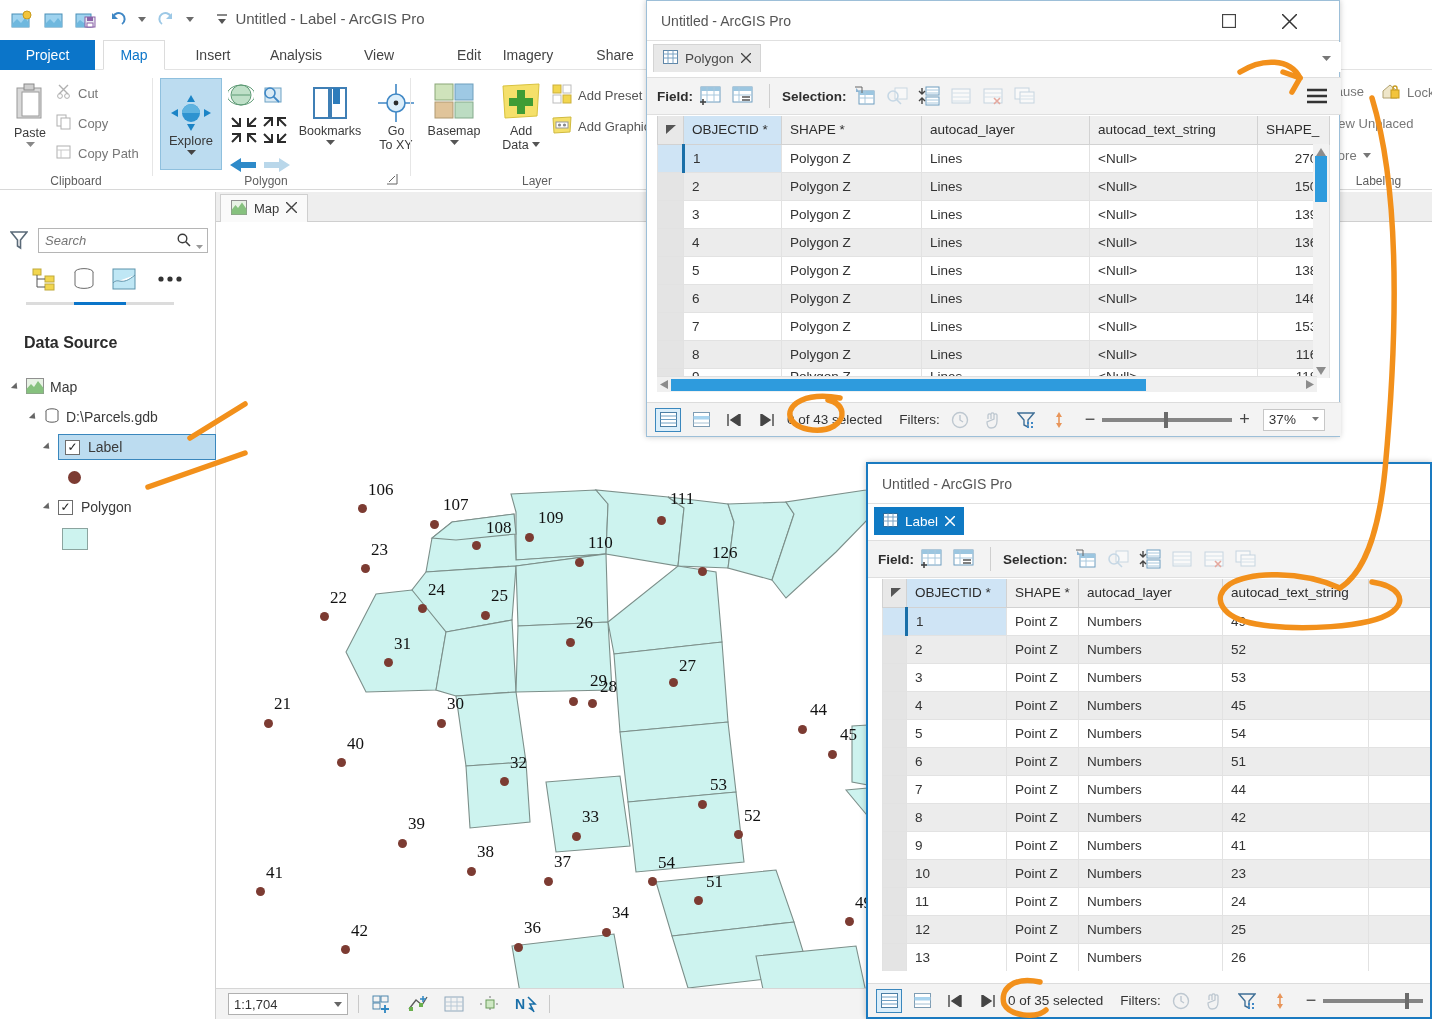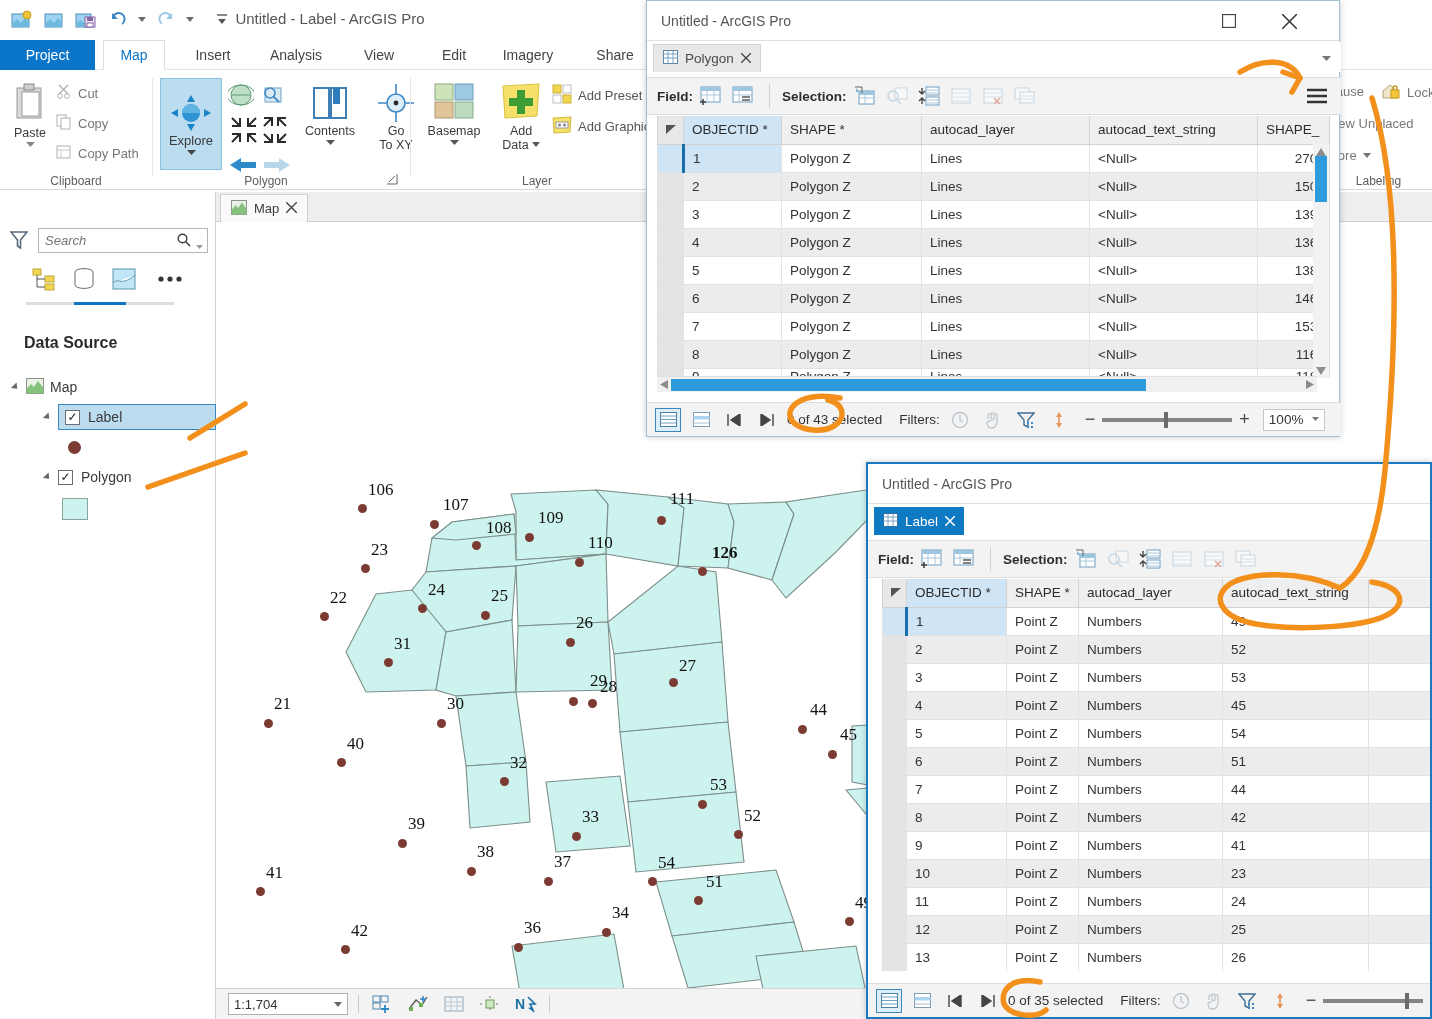--- a/index.html
+++ b/index.html
@@ -183,21 +183,21 @@
     </div>
     <div class="app-title">Untitled - Label - ArcGIS Pro</div>
   </div>
 
   <div class="ribbon-tabs">
     <div class="tab-project">Project</div>
     <div class="tab active" style="left:103px;width:62px">Map</div>
     <div class="tab" style="left:178px;width:70px">Insert</div>
     <div class="tab" style="left:250px;width:92px">Analysis</div>
     <div class="tab" style="left:348px;width:62px">View</div>
-    <div class="tab" style="left:425px;width:58px">Edit</div>
+    <div class="tab" style="left:440px;width:58px">Edit</div>
     <div class="tab" style="left:484px;width:88px">Imagery</div>
     <div class="tab" style="left:580px;width:70px">Share</div>
   </div>
 
   <div class="ribbon">
 
     <div class="rgroup" style="left:0;width:152px">
       <div class="btn-lg" style="position:absolute;left:8px;top:12px;width:44px">
         <svg width="34" height="44" viewBox="0 0 34 44">
           <rect x="4" y="6" width="24" height="30" fill="#d9d9d9" stroke="#9a9a9a"></rect>
@@ -295,21 +295,21 @@
             <path d="M28 11 L17 4 V8 H2 V14 H17 V18Z" fill="#b9d7ea"></path>
           </svg>
       </div>
 
       <div class="btn-lg" style="position:absolute;left:136px;top:12px;width:76px">
         <svg width="42" height="42" viewBox="0 0 42 42">
           <path d="M5 6 H20 V36 H5Z" fill="#fff" stroke="#3f7fb5" stroke-width="2"></path>
           <path d="M22 6 H37 V36 H22Z" fill="#fff" stroke="#3f7fb5" stroke-width="2"></path>
           <rect x="24" y="6" width="7" height="16" fill="#2e7cbb"></rect>
         </svg>
-        <div class="lbl">Contents</div>
+        <div class="lbl">Bookmarks</div>
         <svg width="9" height="6" style="margin-top:2px">
             <path d="M0 0 L9 0 L4.5 5Z" fill="#555"></path>
           </svg>
       </div>
 
       <div class="btn-lg" style="position:absolute;left:216px;top:12px;width:48px">
         <svg width="40" height="42" viewBox="0 0 40 42">
           <path d="M20 2 V12 M20 30 V40 M2 21 H12 M28 21 H38" stroke="#3f87c5" stroke-width="1.6"></path>
           <circle cx="20" cy="21" r="9" fill="#dceefa" stroke="#3f87c5" stroke-width="1.6"></circle>
           <circle cx="20" cy="21" r="2.4" fill="#2b2b2b"></circle>
@@ -474,20 +474,30 @@
         <span class="tri"></span>
         <span style="margin:0 6px 0 2px">
           <svg width="18" height="16" viewBox="0 0 18 16">
               <rect x="0.5" y="0.5" width="17" height="15" fill="#e8f2e5" stroke="#909090"></rect>
               <path d="M0.5 11 L5 6 L8 9 L12 3 L17.5 10 V15.5 H0.5Z" fill="#86c17e"></path>
             </svg>
         </span>
         <span>Map</span>
       </div>
 
+      <div class="tnode" style="padding-left:22px">
+        <span class="tri"></span>
+        <span style="margin:0 6px 0 2px">
+          <svg width="16" height="16" viewBox="0 0 16 16">
+              <ellipse cx="8" cy="3" rx="6" ry="2.2" fill="#fff" stroke="#5a5a5a"></ellipse>
+              <path d="M2 3 V12 A6 2.2 0 0 0 14 12 V3" fill="#fff" stroke="#5a5a5a"></path>
+            </svg>
+        </span>
+        <span>D:\Parcels.gdb</span>
+      </div>
 
       <div class="tnode" style="padding-left:34px">
         <span class="tri" style="position:absolute;left:36px"></span>
         <div class="sel-row" style="position:absolute;left:52px;top:2px;width:158px;height:26px;display:flex;align-items:center;padding-left:6px;gap:8px">
           <span class="chk">✓</span>
           <span>Label</span>
         </div>
       </div>
 
       <div class="tnode" style="padding-left:58px">
@@ -646,21 +656,21 @@
           <div class="mapdot" style="left: 125px; top: 723px; background: rgb(124, 59, 50);"></div>
           <div class="mapdot" style="left: 629px; top: 695px; background: rgb(124, 59, 50);"></div>
         </div>
       <div id="map-labels">
           <div class="maplabel" style="left: 152px; top: 258px;">106</div>
           <div class="maplabel" style="left: 227px; top: 273px;">107</div>
           <div class="maplabel" style="left: 270px; top: 296px;">108</div>
           <div class="maplabel" style="left: 322px; top: 286px;">109</div>
           <div class="maplabel" style="left: 372px; top: 311px;">110</div>
           <div class="maplabel" style="left: 454px; top: 267px;">111</div>
-          <div class="maplabel" style="left: 496px; top: 321px; font-weight: bold;">126</div>
+          <div class="maplabel" style="left: 496px; top: 321px;">126</div>
           <div class="maplabel" style="left: 155px; top: 318px;">23</div>
           <div class="maplabel" style="left: 114px; top: 366px;">22</div>
           <div class="maplabel" style="left: 212px; top: 358px;">24</div>
           <div class="maplabel" style="left: 275px; top: 364px;">25</div>
           <div class="maplabel" style="left: 360px; top: 391px;">26</div>
           <div class="maplabel" style="left: 463px; top: 434px;">27</div>
           <div class="maplabel" style="left: 178px; top: 412px;">31</div>
           <div class="maplabel" style="left: 374px; top: 449px;">29</div>
           <div class="maplabel" style="left: 384px; top: 455px;">28</div>
           <div class="maplabel" style="left: 231px; top: 472px;">30</div>
@@ -1025,21 +1035,21 @@
             <path d="M6 5 V13" stroke="#e8955a" stroke-width="1.6"></path>
           </svg>
       </div>
       <span style="margin-left:6px;font-size:18px;color:#444;cursor:pointer">−</span>
       <div class="slider">
           <i></i>
         </div>
       <span style="font-size:18px;color:#444;cursor:pointer">+</span>
       <div style="width:62px;height:22px;border:1px solid #c7c7c7;background:#fff;display:flex;align-items:center;
                   justify-content:space-between;padding:0 5px;margin-left:6px">
-        <span>100%</span>
+        <span>37%</span>
         <svg width="7" height="5">
             <path d="M0 0 L7 0 L3.5 4Z" fill="#777"></path>
           </svg>
       </div>
     </div>
   </div>
 
   <div class="twin" style="left:866px;top:462px;width:566px;height:557px;border:2px solid #1a7ac0">
     <div class="twin-title">
       <span>Untitled - ArcGIS Pro</span>

